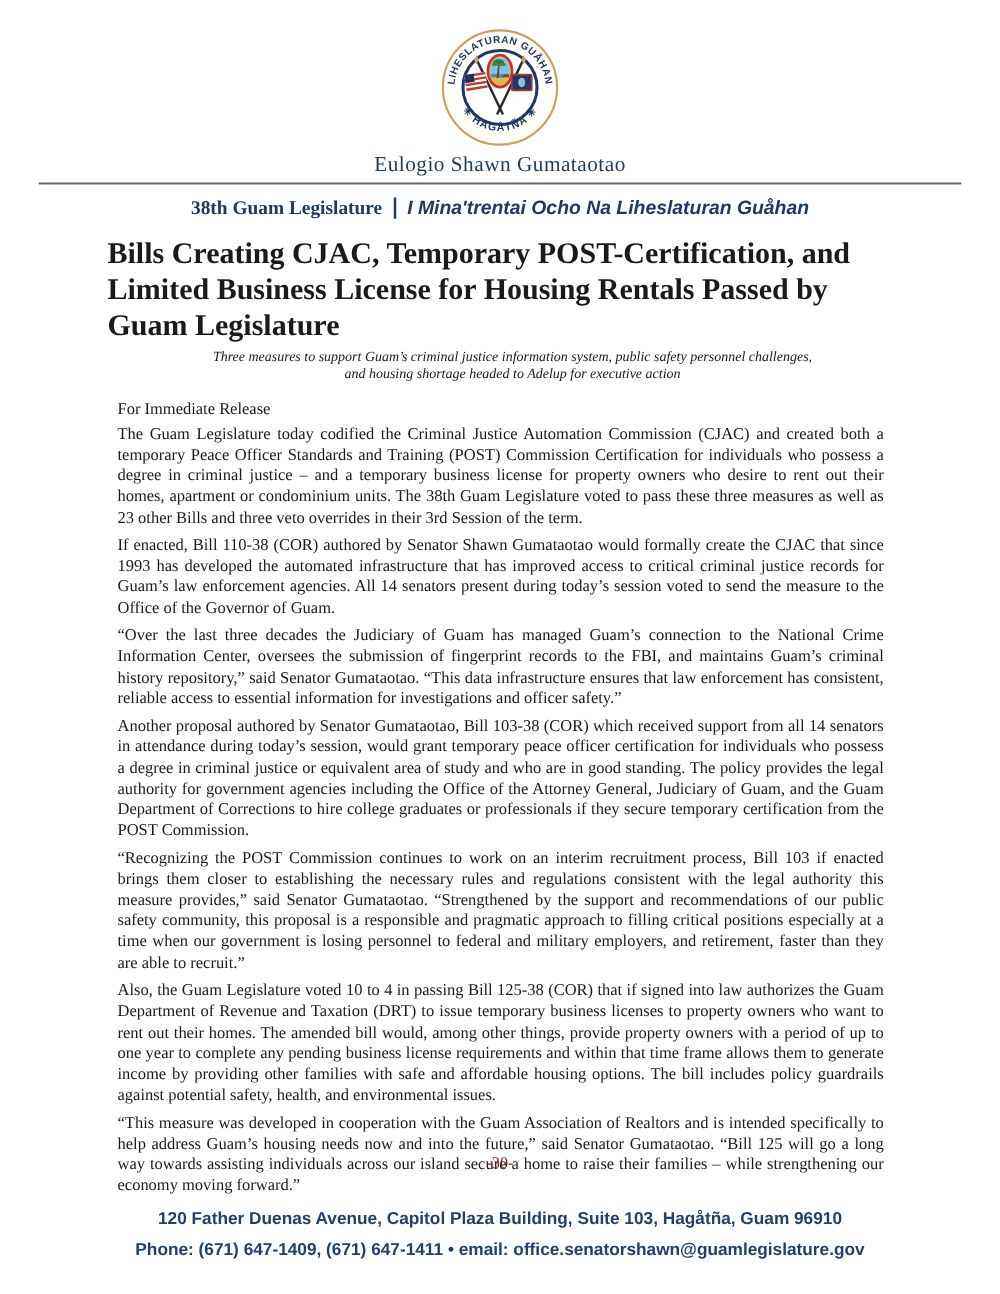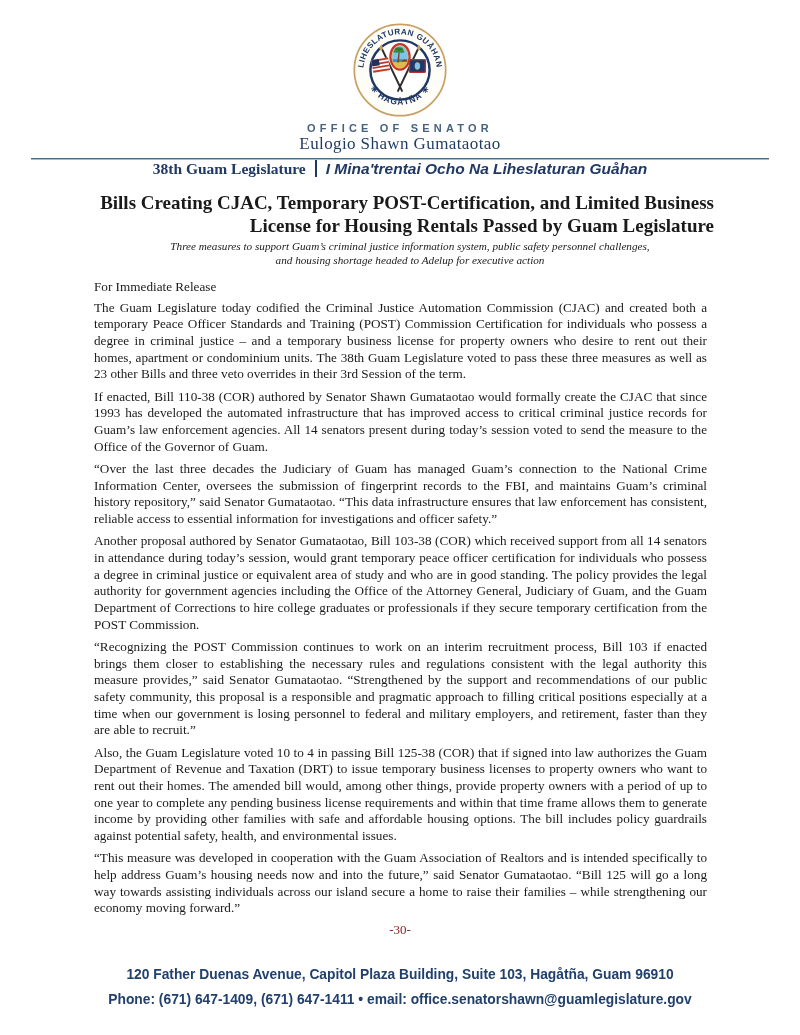--- a/index.html
+++ b/index.html
@@ -17,33 +17,33 @@
     color:#46627d; text-transform:uppercase;
   }
   .senator-name {
     font-size:17px; color:#1d3a5f; letter-spacing:0.4px; margin-top:1px; line-height:1.05;
   }
   .rule {
     width:738px; margin:5px auto 0; height:2px;
     background:linear-gradient(to bottom,#55687c 50%,#c8b493 50%);
   }
   .legislature-line {
-    margin-top:0; font-size:15.5px; font-weight:bold; color:#1f3864;
+    margin-top:10px; font-size:15.5px; font-weight:bold; color:#1f3864;
     display:flex; justify-content:center; align-items:center;
   }
   .legislature-en { font-family:"Liberation Serif", serif; }
   .legislature-sep {
     display:inline-block; width:2px; height:17px; background:#1f3864;
     margin:0 9px;
   }
   .legislature-ch { font-family:"Liberation Sans", sans-serif; font-style:italic; }
   
   .headline {
-    width:628px; margin:13px auto 0; font-size:19px; font-weight:bold;
-    line-height:1.22; text-align:right;font-family:Liberation Serif, serif;
+    width:628px; margin:13px auto 0; font-size:24px; font-weight:bold;
+    line-height:1.22; text-align:left;font-family:Liberation Serif, serif;
   }
   .subheadline {
     margin:3px auto 0; font-style:italic; font-size:11.2px; line-height:1.2;
     text-align:center;
     padding-left:20px;
   }
   
   .release { margin:12px 94px 0; font-size:13.2px; line-height:16.5px; }
   .body-copy { margin:4px 93px 0 94px; }
   .body-copy p {
@@ -117,21 +117,20 @@
             <ellipse cx="45.6" cy="30.2" rx="2.8" ry="1.4" fill="#388e3c"></ellipse>
             <ellipse cx="52" cy="30.4" rx="2.8" ry="1.4" fill="#388e3c"></ellipse>
             <path d="M 52,40 q 3,-2.4 6,0 l 0,1.6 q -3,-1.6 -6,0 Z" fill="#7a4a23"></path>
           </g>
           <ellipse cx="50" cy="36" rx="10.2" ry="13.6" fill="none" stroke="#c8342a" stroke-width="2.4"></ellipse>
           <ellipse cx="50" cy="36" rx="8.6" ry="12" fill="none" stroke="#e8c35a" stroke-width="0.7"></ellipse>
         </g>
       </g>
     </svg>
 
-    <div class="office-label">OFFICE OF SENATOR</div>
     <div class="senator-name">Eulogio Shawn Gumataotao</div>
     <div class="rule"></div>
 
     <div class="legislature-line">
       <span class="legislature-en">38th Guam Legislature</span>
       <span class="legislature-sep"></span>
       <span class="legislature-ch">I Mina'trentai Ocho Na Liheslaturan Guåhan</span>
     </div>
   </div>
 

